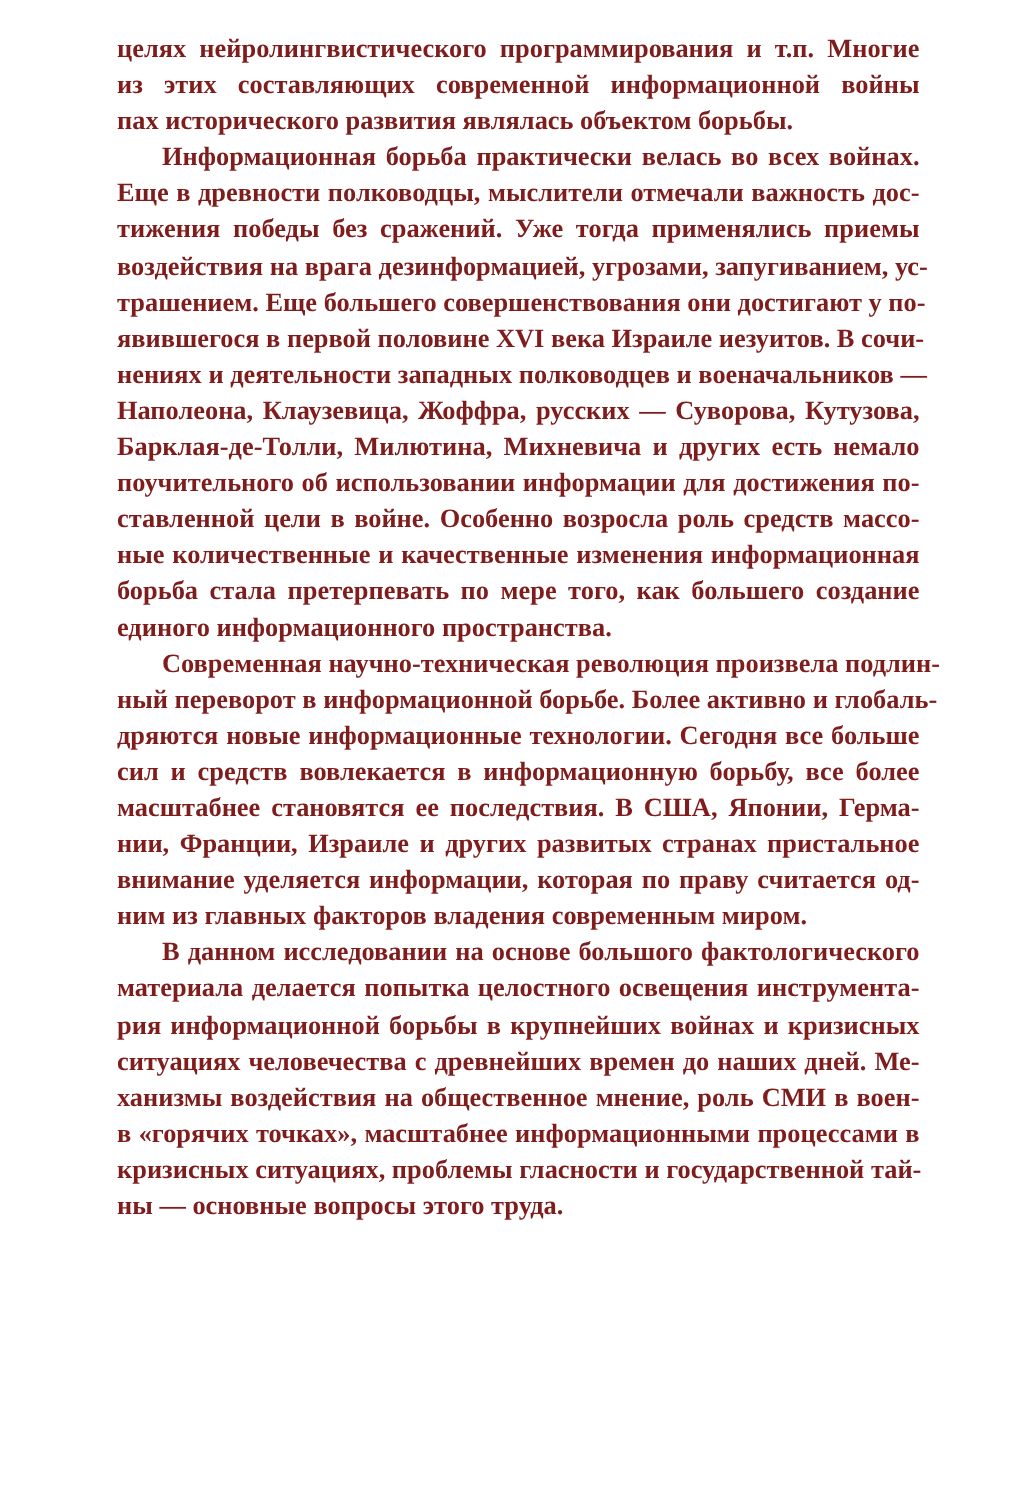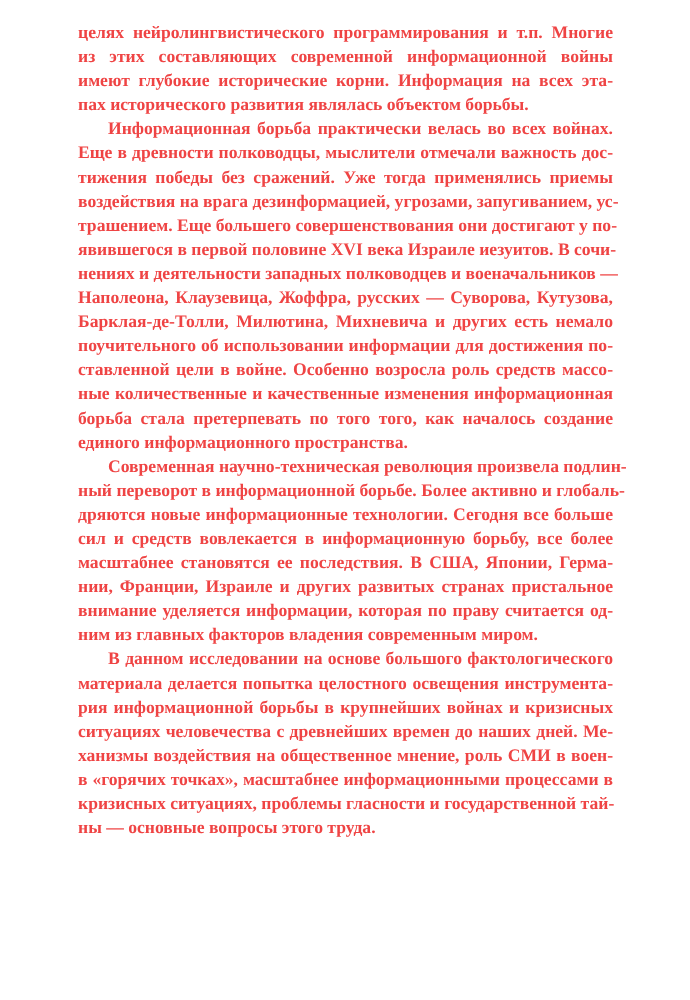--- a/index.html
+++ b/index.html
@@ -14,21 +14,21 @@
       overflow: hidden;
     }
     .page {
       position: absolute;
       left: 78px;
       top: 20px;
       width: 535px;
       font-family: "Liberation Serif", "DejaVu Serif", serif;
       font-size: 17.6px;
       line-height: 24.1px;
-      color: #ef4444;
+      color: #7f1d1d;
       font-weight: bold;
       text-rendering: geometricPrecision;
     }
     .para {
       margin: 0;
       text-align: justify;
       text-align-last: left;
     }
     .line {
       display: block;
@@ -49,38 +49,37 @@
     }
   </style>
 </head>
 <body>
 
 <div class="page">
 
   <div class="para">
     <span class="line">целях нейролингвистического программирования и т.п. Многие</span>
     <span class="line">из этих составляющих современной информационной войны</span>
-    <span class="line">имеют глубокие исторические корни. Информация на всех эта-</span>
     <span class="line last">пах исторического развития являлась объектом борьбы.</span>
   </div>
 
   <div class="para">
     <span class="line indent">Информационная борьба практически велась во всех войнах.</span>
     <span class="line">Еще в древности полководцы, мыслители отмечали важность дос-</span>
     <span class="line">тижения победы без сражений. Уже тогда применялись приемы</span>
     <span class="line">воздействия на врага дезинформацией, угрозами, запугиванием, ус-</span>
     <span class="line">трашением. Еще большего совершенствования они достигают у по-</span>
     <span class="line">явившегося в первой половине XVI века Израиле иезуитов. В сочи-</span>
     <span class="line">нениях и деятельности западных полководцев и военачальников —</span>
     <span class="line">Наполеона, Клаузевица, Жоффра, русских — Суворова, Кутузова,</span>
     <span class="line">Барклая-де-Толли, Милютина, Михневича и других есть немало</span>
     <span class="line">поучительного об использовании информации для достижения по-</span>
     <span class="line">ставленной цели в войне. Особенно возросла роль средств массо-</span>
     <span class="line">ные количественные и качественные изменения информационная</span>
-    <span class="line">борьба стала претерпевать по того того, как началось создание</span>
+    <span class="line">борьба стала претерпевать по мере того, как большего создание</span>
     <span class="line last">единого информационного пространства.</span>
   </div>
 
   <div class="para">
     <span class="line indent">Современная научно-техническая революция произвела подлин-</span>
     <span class="line">ный переворот в информационной борьбе. Более активно и глобаль-</span>
     <span class="line">дряются новые информационные технологии. Сегодня все больше</span>
     <span class="line">сил и средств вовлекается в информационную борьбу, все более</span>
     <span class="line">масштабнее становятся ее последствия. В США, Японии, Герма-</span>
     <span class="line">нии, Франции, Израиле и других развитых странах пристальное</span>

